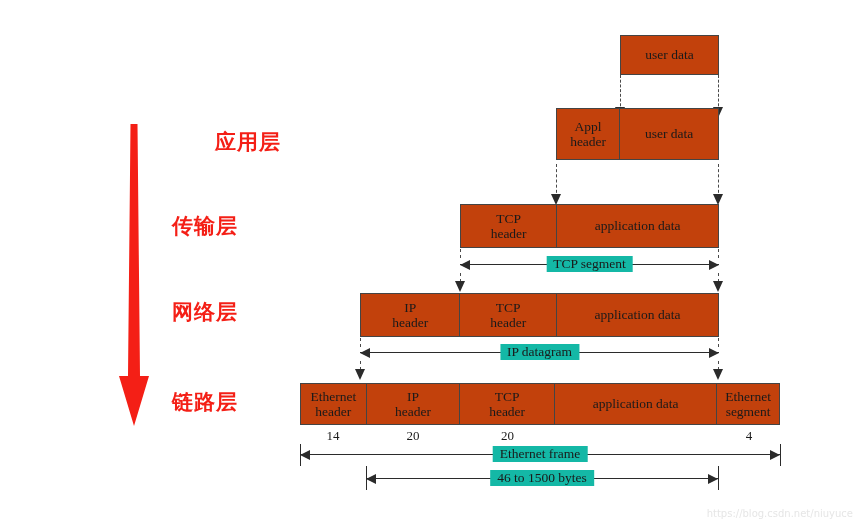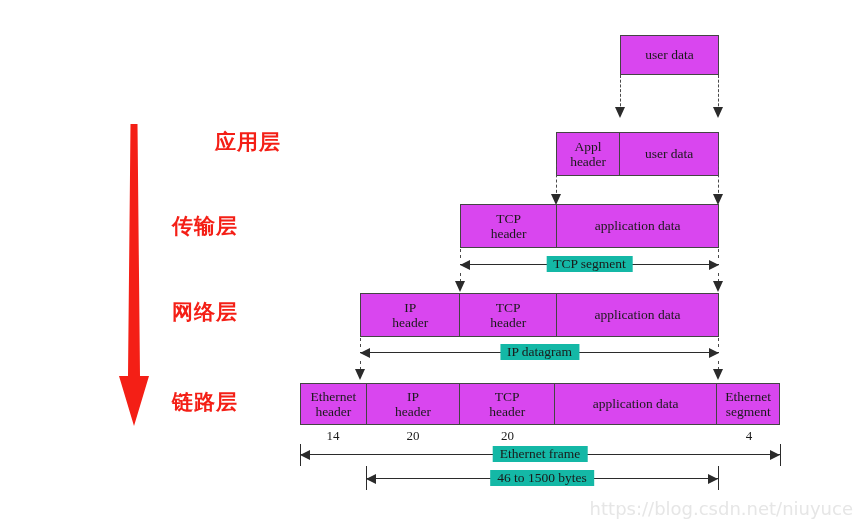--- a/index.html
+++ b/index.html
@@ -22,22 +22,23 @@
     width: 861px;
     height: 523px;
   }
 
   
   .pdu-row {
     position: absolute;
     display: flex;
     border: 1.5px solid #444444;
     box-sizing: border-box;
-    background: #d946ef;
+    background: #c2410c;
     height: 40px;
+    justify-content: flex-end;
   }
   .pdu-cell {
     display: flex;
     flex-direction: column;
     align-items: center;
     justify-content: center;
     box-sizing: border-box;
     border-right: 1.5px solid #444444;
     font-size: 13.5px;
     line-height: 1.12;
@@ -125,21 +126,21 @@
     white-space: nowrap;
   }
 
   
   #watermark {
     position: absolute;
     right: 8px;
     bottom: 4px;
     color: #e6e6e6;
     font-family: "DejaVu Sans", "Liberation Sans", sans-serif;
-    font-size: 18px;
+    font-size: 10px;
     white-space: nowrap;
   }
 </style>
 </head>
 <body>
 
 <div id="stage">
 
   <svg id="red-arrow" viewBox="0 0 34 302" preserveAspectRatio="none">
     <polygon points="12.5,0 19.5,0 22,252 31,252 16,302 1,252 10,252" fill="#f41f16"></polygon>
@@ -154,21 +155,21 @@
     <div class="pdu-cell" style="width:99px;">
       <span class="ln">user data</span>
     </div>
   </div>
 
   <div class="dash-line" style="left:620px; top:75px; height:36px;"></div>
   <div class="dash-line" style="left:718px; top:75px; height:36px;"></div>
   <div class="down-arrow" style="left:615px; top:107px;"></div>
   <div class="down-arrow" style="left:713px; top:107px;"></div>
 
-  <div class="pdu-row" style="left:556px; top:132px; width:163px; height:44px;">
+  <div class="pdu-row" style="left:556px; top:108px; width:163px; height:52px;">
     <div class="pdu-cell" style="width:64px;">
       <span class="ln">Appl</span>
       <span class="ln">header</span>
     </div>
     <div class="pdu-cell" style="width:99px;">
       <span class="ln">user data</span>
     </div>
   </div>
 
   <div class="dash-line" style="left:556px; top:164px; height:34px;"></div>

